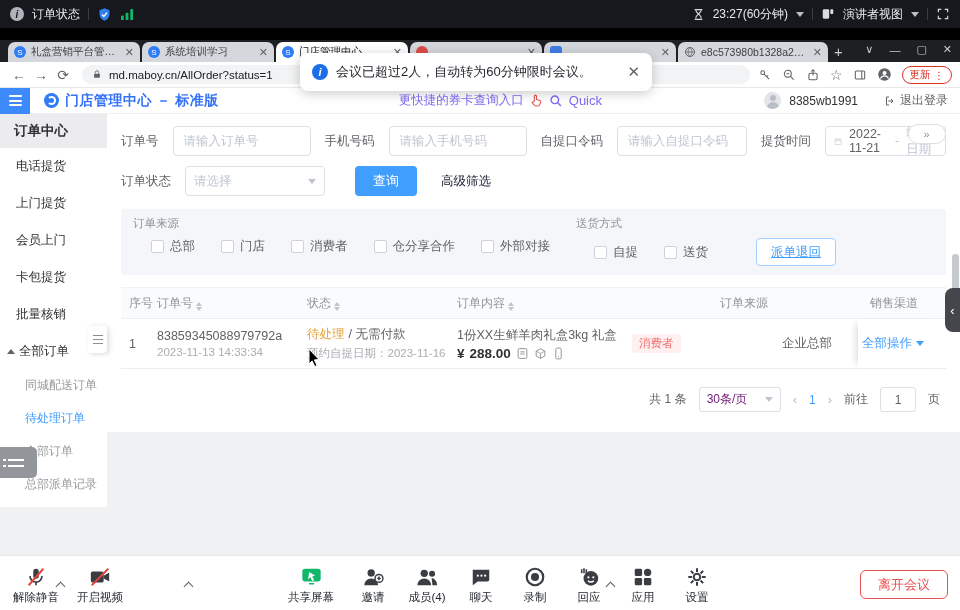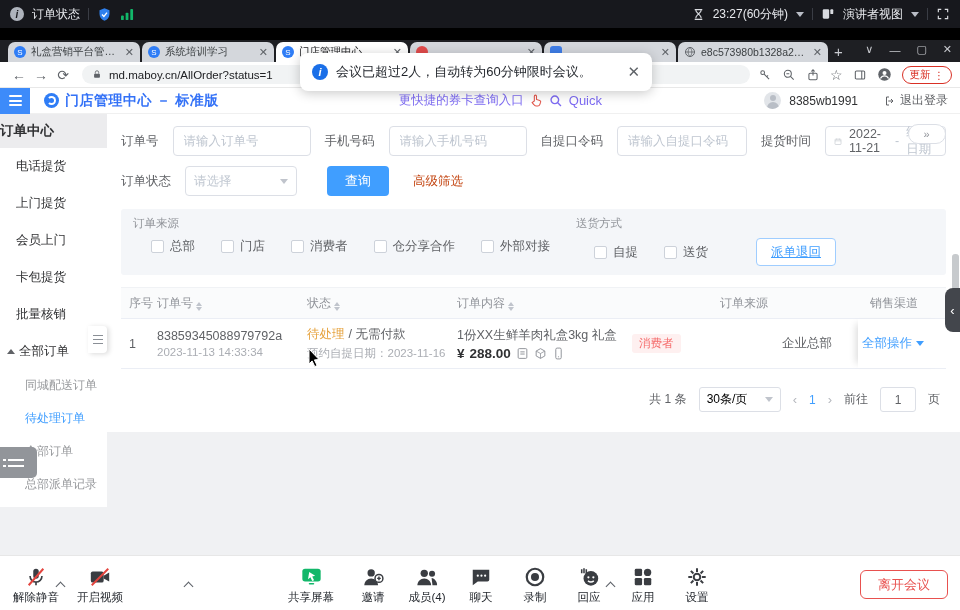--- a/index.html
+++ b/index.html
@@ -46,21 +46,21 @@
   .hdr-right{margin-left:auto;display:flex;align-items:center;gap:8px;padding-right:12px;font-size:12px;color:#303133;}
   .avatar{width:17px;height:17px;border-radius:50%;background:#e2e5e9;position:relative;overflow:hidden;}
   .avatar::before{content:"";position:absolute;top:3px;left:5.5px;width:6px;height:6px;border-radius:50%;background:#b9bec6;}
   .avatar::after{content:"";position:absolute;top:10px;left:2.5px;width:12px;height:8px;border-radius:6px 6px 0 0;background:#b9bec6;}
   .logout{display:flex;align-items:center;gap:4px;color:#606266;margin-left:18px;}
 
   
   .app-body{display:flex;height:441px;background:#f0f1f3;position:relative;}
   .sidebar{width:107px;flex:0 0 107px;position:relative;}
   .side-card{background:#fff;padding-bottom:6px;}
-  .side-hd{height:34px;background:#ececee;display:flex;align-items:center;font-size:13.5px;font-weight:bold;color:#303133;}
+  .side-hd{height:34px;background:#ececee;display:flex;align-items:center;padding-left:14px;font-size:13.5px;font-weight:bold;color:#303133;}
   .side-it{height:37px;display:flex;align-items:center;padding-left:16px;font-size:12.5px;color:#303133;}
   .side-grp{height:36px;display:flex;align-items:center;padding-left:7px;font-size:12.5px;color:#303133;gap:4px;}
   .tri-up-s{width:0;height:0;border-left:4px solid transparent;border-right:4px solid transparent;border-bottom:5px solid #606266;}
   .side-sub{height:33px;display:flex;align-items:center;padding-left:25px;font-size:12px;color:#97999c;}
   .side-sub.on{color:#409eff;}
   .side-handle{position:absolute;left:88px;top:212px;width:19px;height:27px;background:#fff;border-radius:0 4px 4px 0;box-shadow:2px 1px 5px rgba(0,0,0,.15);display:flex;flex-direction:column;justify-content:center;align-items:center;gap:2.5px;z-index:5;}
   .side-handle i{width:10px;height:1.6px;background:#8a8f96;}
   .float-list{position:absolute;left:0;top:333px;width:37px;height:31px;background:#92959a;border-radius:0 5px 5px 0;display:flex;flex-direction:column;justify-content:center;gap:4px;padding-left:8px;}
   .float-list i{width:16px;height:2px;background:#fff;position:relative;}
   .float-list i::before{content:"";position:absolute;left:-5px;top:0;width:2.5px;height:2px;background:#fff;}
@@ -68,21 +68,21 @@
   .main{flex:1;position:relative;}
   .main-card{background:#fff;min-height:318px;padding:12px 14px 14px 14px;}
   .frow{display:flex;align-items:center;gap:14px;font-size:12.5px;color:#606266;}
   .frow .lab{white-space:nowrap;}
   .inp{height:30px;border:1px solid #dcdfe6;border-radius:4px;background:#fff;font-size:12.5px;color:#606266;padding:0 10px;outline:none;}
   .inp::placeholder{color:#bfc6d0;}
   .datebox{height:30px;border:1px solid #dcdfe6;border-radius:4px;display:flex;align-items:center;padding:0 8px;gap:7px;font-size:12.5px;}
   .datebox .ph{color:#bfc6d0;}
   .selbox{height:30px;border:1px solid #dcdfe6;border-radius:4px;display:flex;align-items:center;justify-content:space-between;padding:0 8px;font-size:12.5px;color:#bfc6d0;}
   .btn-pri{height:30px;padding:0 18px;background:#409eff;color:#fff;border:none;border-radius:4px;font-size:13px;}
-  .lnk{color:#c2410c;font-size:12.5px;text-align:right;}
+  .lnk{color:#0f172a;font-size:12.5px;text-align:right;}
   .expand-oval{position:absolute;top:10px;right:14px;width:38px;height:20px;border:1px solid #dcdfe6;border-radius:10px;background:#fff;color:#909399;font-size:11px;display:flex;align-items:center;justify-content:center;letter-spacing:1px;}
 
   .gray-panel{margin-top:13px;background:#f4f6f9;border-radius:3px;padding:7px 12px 9px;display:flex;gap:26px;}
   .gp-lab{font-size:11.5px;color:#909399;margin-bottom:7px;}
   .cbrow{display:flex;align-items:center;gap:26px;font-size:12.5px;color:#606266;padding-left:18px;}
   .cb{display:flex;align-items:center;gap:6px;}
   .cb .box{width:13px;height:13px;border:1px solid #cdd2da;border-radius:2px;background:#fff;}
   .btn-outline{height:28px;padding:0 14px;background:#fff;border:1px solid #9fcdff;color:#409eff;border-radius:4px;font-size:12.5px;margin-left:22px;text-decoration:underline;}
 
   
@@ -104,21 +104,21 @@
   .st-main{color:#e6a23c;}
   .st-suffix{color:#606266;margin-left:4px;}
   .price{font-weight:bold;color:#303133;font-size:13.5px;display:flex;align-items:center;gap:5px;margin-top:2px;}
   .mini-ico{color:#909399;}
   .badge-red{display:inline-block;background:#fef0f0;color:#f56c6c;font-size:11.5px;padding:2px 7px;border-radius:3px;}
   .op-link{color:#409eff;font-size:12.5px;display:flex;align-items:center;gap:4px;}
   .tri-dn-b{width:0;height:0;border-left:4px solid transparent;border-right:4px solid transparent;border-top:5px solid #409eff;}
 
   
   .pager{display:flex;align-items:center;justify-content:flex-end;gap:12px;margin-top:18px;font-size:12px;color:#606266;padding-right:6px;}
-  .psel{height:25px;width:82px;border:1px solid #dcdfe6;border-radius:3px;display:flex;align-items:center;justify-content:space-between;padding:0 7px;color:#000000;}
+  .psel{height:25px;width:82px;border:1px solid #dcdfe6;border-radius:3px;display:flex;align-items:center;justify-content:space-between;padding:0 7px;color:#701a75;}
   .parr{color:#b4b7bd;font-size:13px;}
   .pnum{color:#409eff;}
   .ginp{width:36px;height:25px;border:1px solid #dcdfe6;border-radius:3px;text-align:center;font-size:12px;color:#606266;}
 
   .right-handle{position:absolute;right:0;top:174px;width:15px;height:44px;background:#43464c;border-radius:8px 0 0 8px;display:flex;align-items:center;justify-content:center;color:#fff;font-size:13px;z-index:6;}
   .vscroll{position:absolute;right:1px;top:140px;width:7px;height:36px;background:#c7cacd;border-radius:3px;}
 
   
   .cursor{position:absolute;left:308px;top:348px;z-index:70;}
 
@@ -335,21 +335,21 @@
                 <line x1="16" y1="3" x2="16" y2="7" stroke="#c0c4cc" stroke-width="1.8"></line>
               </svg>
             <span style="color:#606266;">2022-11-21</span>
             <span class="ph">-</span>
             <span class="ph">结束日期</span>
           </div>
         </div>
 
         <div class="frow" style="margin-top:10px;">
           <span class="lab">订单状态</span>
-          <div class="selbox" style="width:112px;">
+          <div class="selbox" style="width:140px;">
             <span>请选择</span>
             <span class="tri-dn" style="border-top-color:#c0c4cc;"></span>
           </div>
           <button class="btn-pri" style="margin-left:16px;">查询</button>
           <span class="lnk" style="margin-left:10px;">高级筛选</span>
         </div>
         <div class="expand-oval">»</div>
 
         <div class="gray-panel">
           <div>

